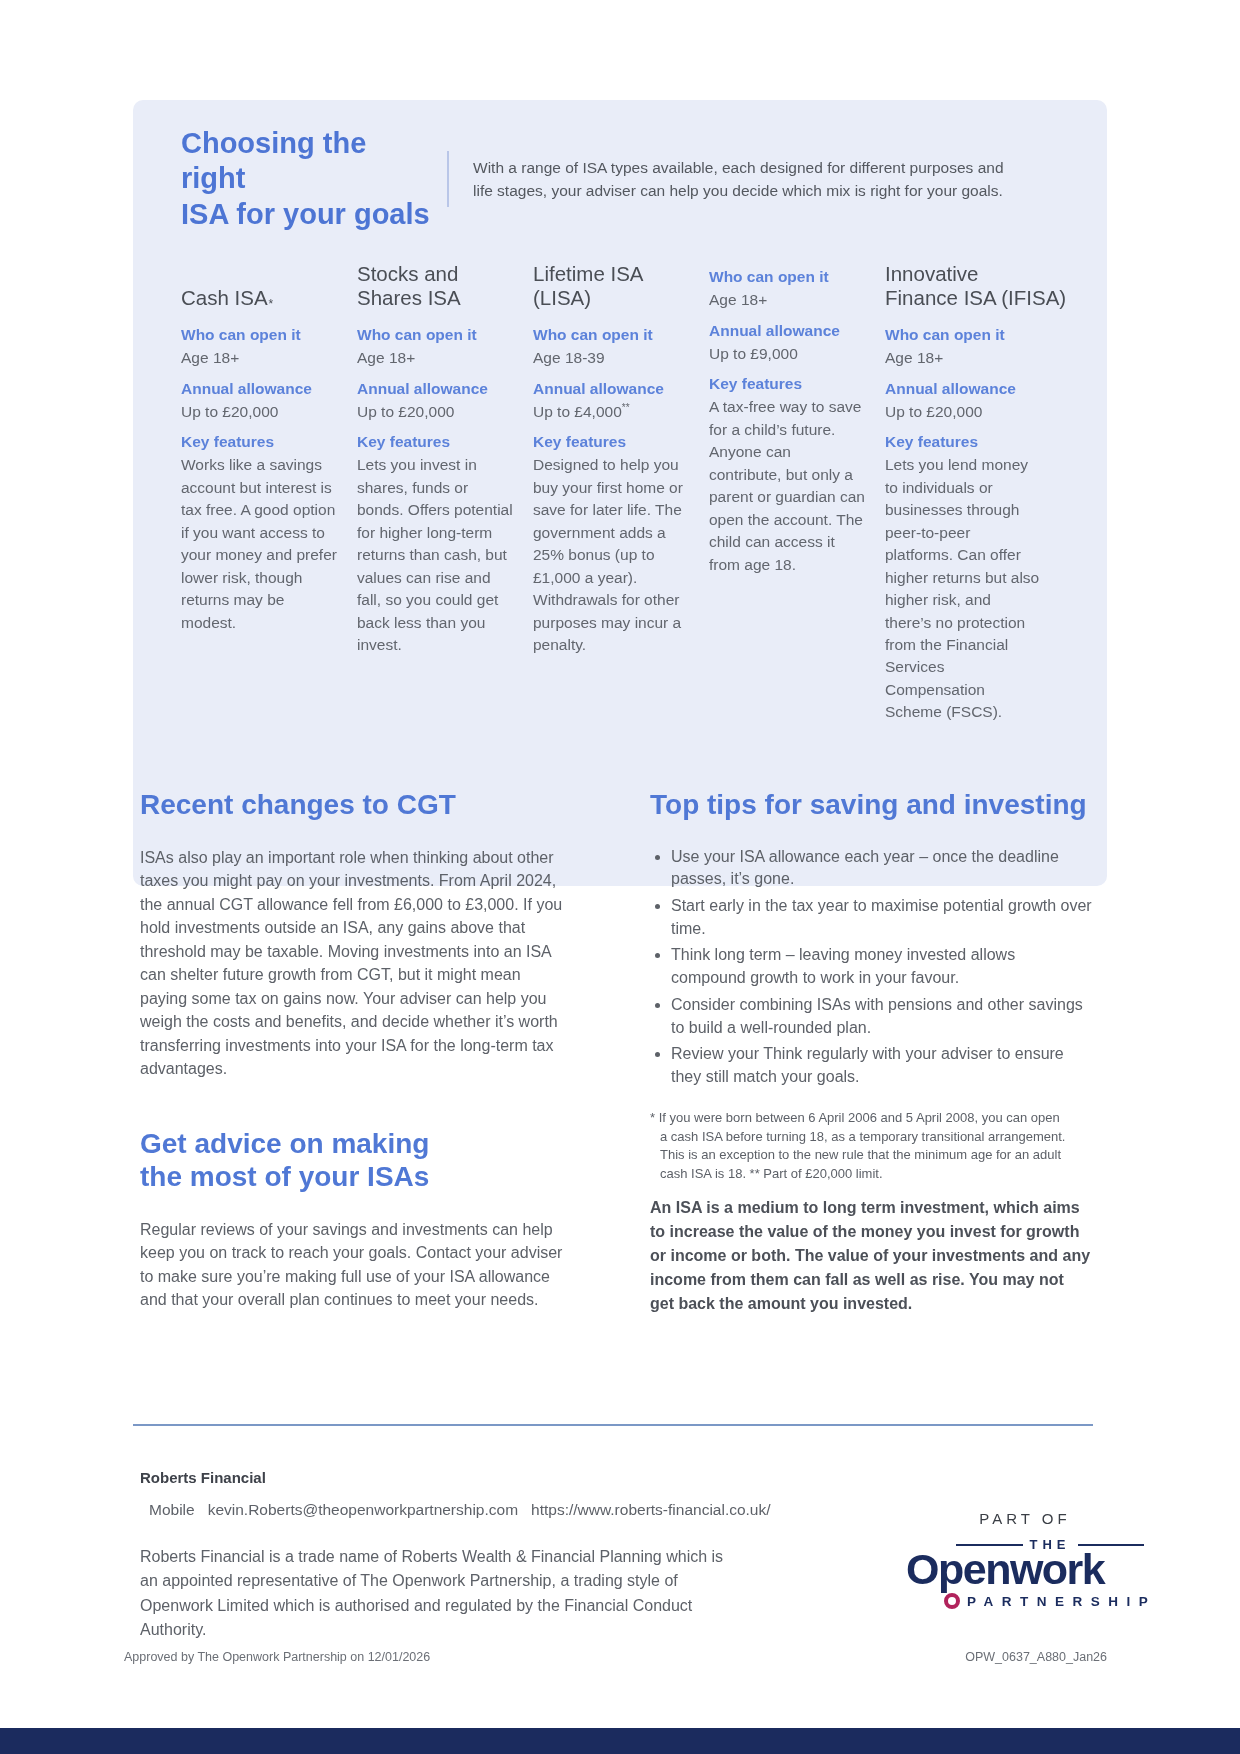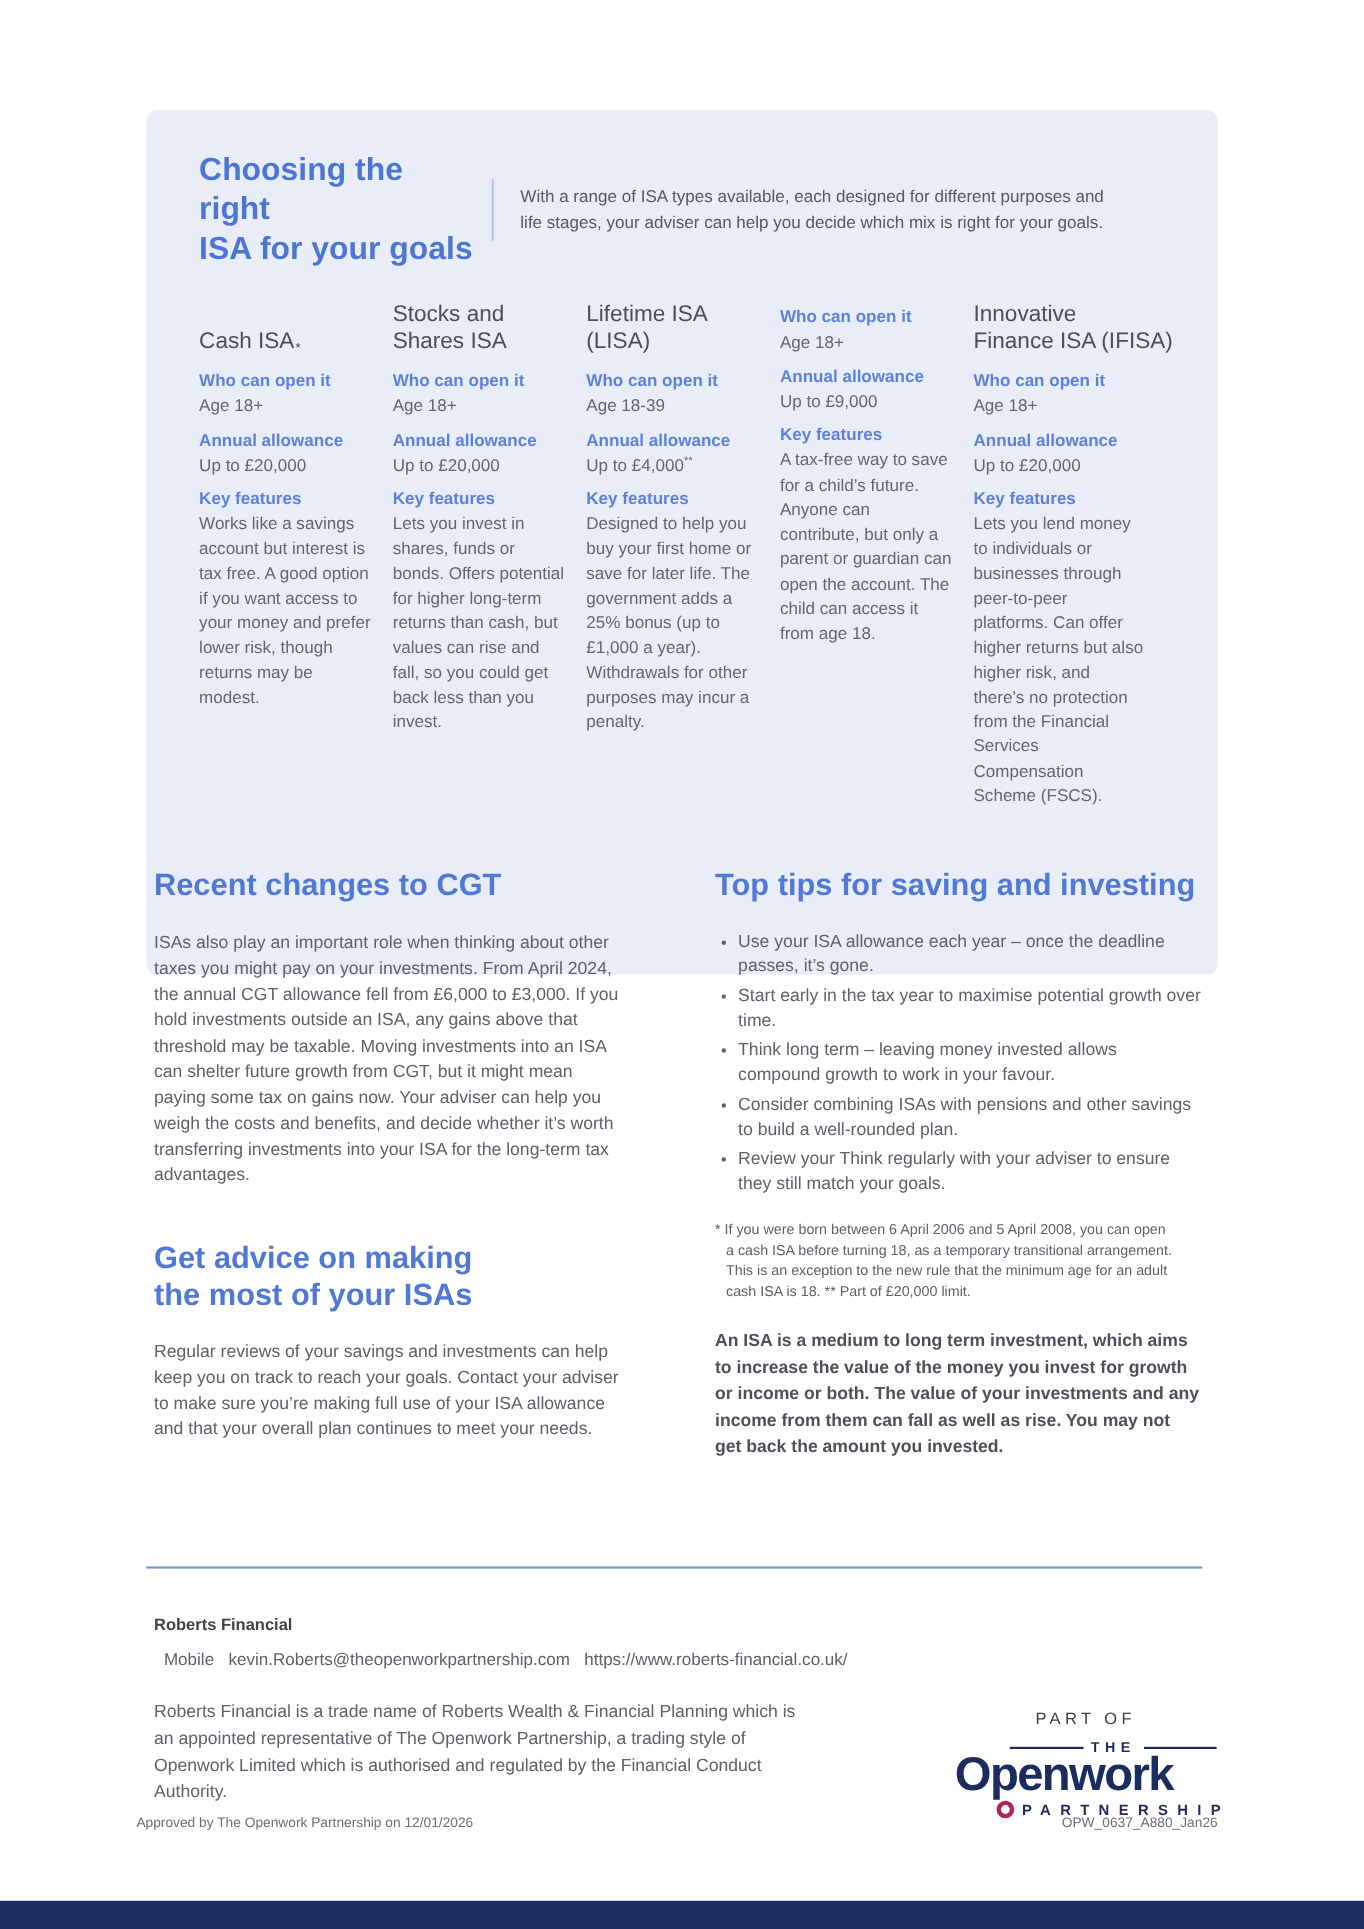--- a/index.html
+++ b/index.html
@@ -5,21 +5,21 @@
   * { margin:0; padding:0; box-sizing:border-box; }
   html,body { background:#ffffff; }
   body {
     width:1240px; height:1754px; position:relative; overflow:hidden;
     font-family:"Liberation Sans", sans-serif;
   }
 
   
   .hero {
     position:absolute; left:133px; top:100px; width:974px; height:786px;
-    background:#e9edf8; border-radius:10px; padding:38px 48px 30px 48px;
+    background:#e9edf8; border-radius:10px; padding:26px 48px 30px 48px;
   }
   .hero-header { display:flex; align-items:center; }
   .hero-title {
     font-size:29px; line-height:1.22; color:#4d75d4;
     white-space:pre-line; width:256px; flex:none;
   }
   .hero-divider { width:2px; height:56px; background:#b9c6e8; margin:0 24px 0 10px; flex:none; }
   .hero-intro { font-size:15.5px; line-height:1.5; color:#54585f; max-width:545px; }
 
   .hero-grid {
@@ -43,33 +43,33 @@
   .body-text { font-size:16px; line-height:1.47; color:#5d6168; margin-top:24px; }
 
   .tips-list { margin-top:24px; padding-left:21px; font-size:16px; line-height:1.42; color:#5d6168; }
   .tips-list li { margin-bottom:4px; }
 
   .footnote {
     margin-top:20px; font-size:13px; line-height:1.45; color:#5d6168;
     padding-left:10px; text-indent:-10px; width:420px;
   }
   .disclaimer {
-    margin-top:24px; font-size:16px; font-weight:bold; line-height:1.5; color:#4c5058;
+    margin-top:12px; font-size:16px; font-weight:bold; line-height:1.5; color:#4c5058;
   }
 
   
   .rule { position:absolute; left:133px; top:1424px; width:960px; height:2px; background:#7b98c6; }
   .firm { position:absolute; left:140px; top:1469px; font-size:15px; font-weight:bold; color:#3e424a; }
   .contact { position:absolute; left:149px; top:1501px; font-size:15.5px; color:#5d6168; display:flex; gap:13px; }
   .regulatory { position:absolute; left:140px; top:1545px; width:588px; font-size:16px; line-height:1.53; color:#5d6168; }
   .approved { position:absolute; left:124px; top:1650px; font-size:12.5px; color:#6b6f76; }
   .code { position:absolute; right:133px; top:1650px; font-size:12.5px; color:#6b6f76; }
 
   
-  .ow { position:absolute; left:868px; top:1510px; width:238px; color:#1b2c5e;margin-top:44px; }
+  .ow { position:absolute; left:906px; top:1510px; width:238px; color:#1b2c5e; }
   .ow-partof { font-size:15px; letter-spacing:4px; color:#3a3e45; text-align:center; margin-bottom:10px; }
   .ow-the { display:flex; align-items:center; gap:7px; margin-left:50px; margin-bottom:-5px; }
   .ow-the .line { height:2px; background:#1b2c5e; flex:1; }
   .ow-the-txt { font-size:13px; font-weight:bold; letter-spacing:5px; }
   .ow-main { font-size:43px; font-weight:bold; letter-spacing:-1.5px; line-height:1.05; }
   .ow-pship { display:flex; align-items:center; gap:7px; margin-top:1px; margin-left:2px;padding-left:36px; }
   .ring { width:16px; height:16px; border:4.5px solid #b1235c; border-radius:50%; flex:none; }
   .ow-pship-txt { font-size:13.5px; font-weight:bold; letter-spacing:8.5px; white-space:nowrap; }
 
   .bottombar { position:absolute; left:0; bottom:0; width:1240px; height:26px; background:#1b2b5e; }

